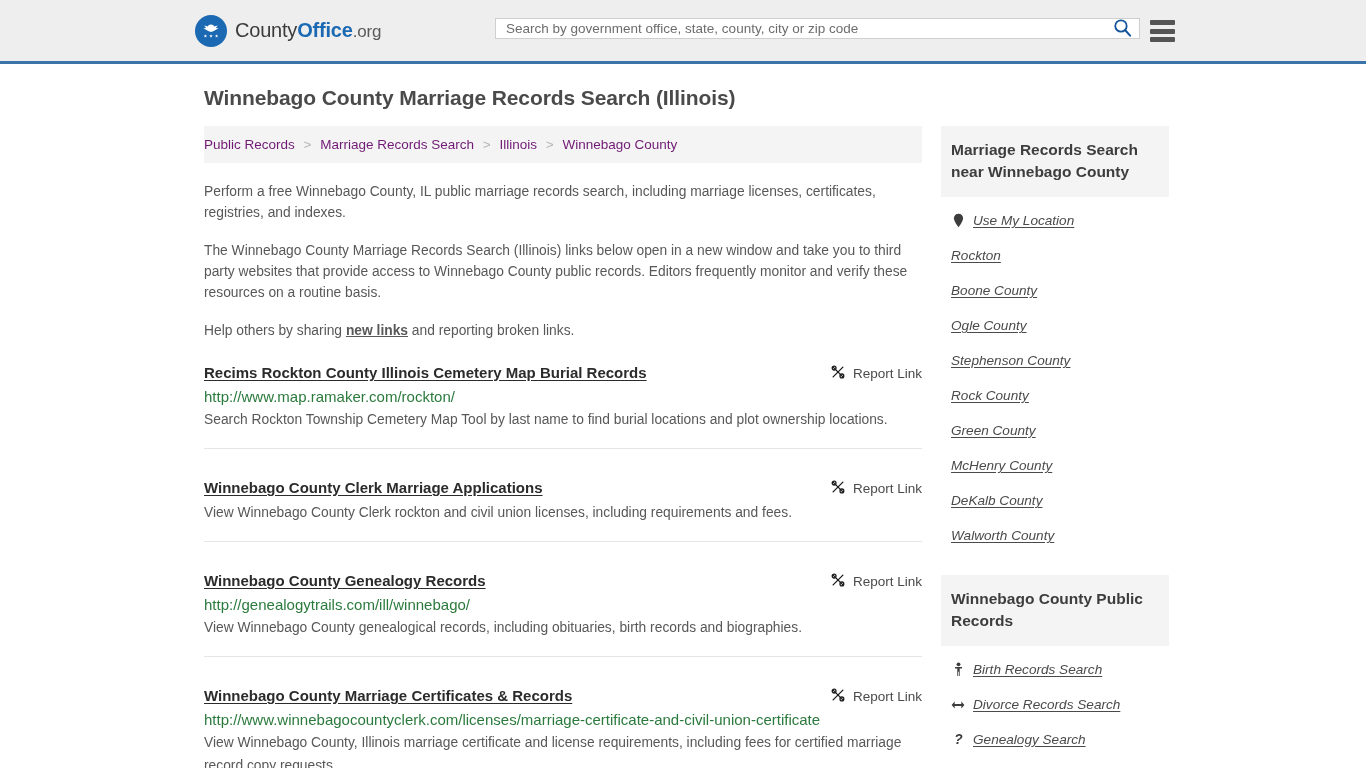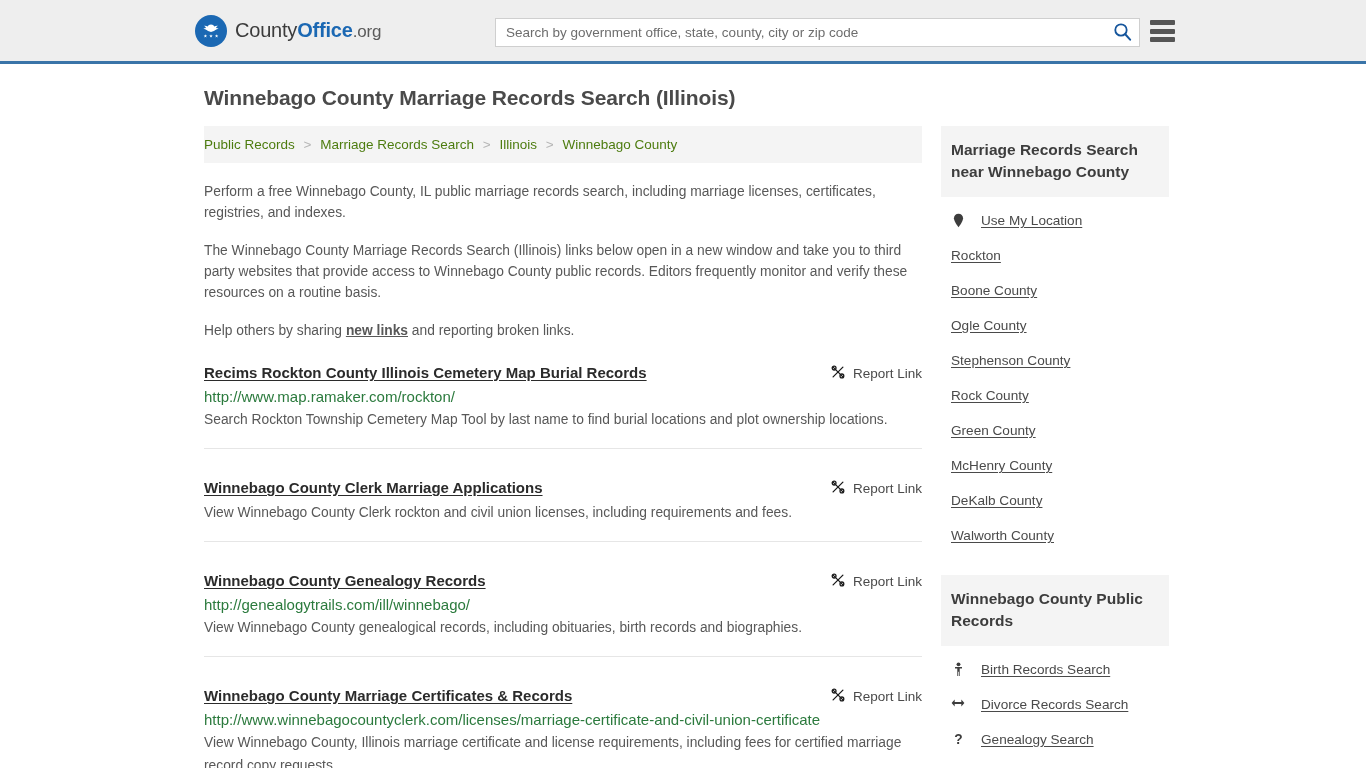--- a/index.html
+++ b/index.html
@@ -48,21 +48,21 @@
   }
   .logo-text .lt-county { color: #3b3b3b; font-weight: 400; }
   .logo-text .lt-office { color: #1b68b3; font-weight: 700; }
   .logo-text .lt-org { color: #5a5a5a; font-weight: 400; font-size: 17px; }
 
   .search-wrap {
     position: absolute;
     left: 495px;
     top: 18px;
     width: 645px;
-    height: 29px;
+    height: 21px;
     background: #fff;
     border: 1px solid #cfcfcf;
     display: flex;
     align-items: center;
   }
   .search-input {
     flex: 1;
     border: none;
     outline: none;
     height: 100%;
@@ -129,21 +129,21 @@
   .breadcrumb {
     background: #f4f4f4;
     padding: 11px 0 11px 0;
     font-size: 13.5px;
     color: #7b7b7b;
     white-space: nowrap;
     text-indent: 0;
   }
   .breadcrumb .crumbs-inner { padding-left: 0; }
   .breadcrumb a {
-    color: #4d7c0f;
+    color: #701a75;
     text-decoration: none;
   }
   .breadcrumb .sep { color: #b5b5b5; margin: 0 5px; }
 
   .intro {
     font-size: 13.8px;
     line-height: 21px;
     color: #585858;
     margin: 18px 0 0 0;
   }
@@ -213,22 +213,23 @@
     padding: 13px 14px 14px 10px;
     font-size: 15.5px;
     font-weight: bold;
     color: #3d3d3d;
     line-height: 22px;
   }
   .side-list { padding: 0; margin: 0; list-style: none; }
   .side-list li {
     padding: 10px 0 10px 10px;
     display: flex;
-    align-items: flex-start;
-    gap: 16px;
+    align-items: center;
+    gap: 8px;
+    font-style: italic;
   }
   .side-list li:first-child { padding-top: 16px; }
   .side-list a {
     color: #4a4a4a;
     font-size: 13.6px;
     text-decoration: underline;
     text-underline-offset: 2px;
   }
   .side-icon {
     width: 14px;

